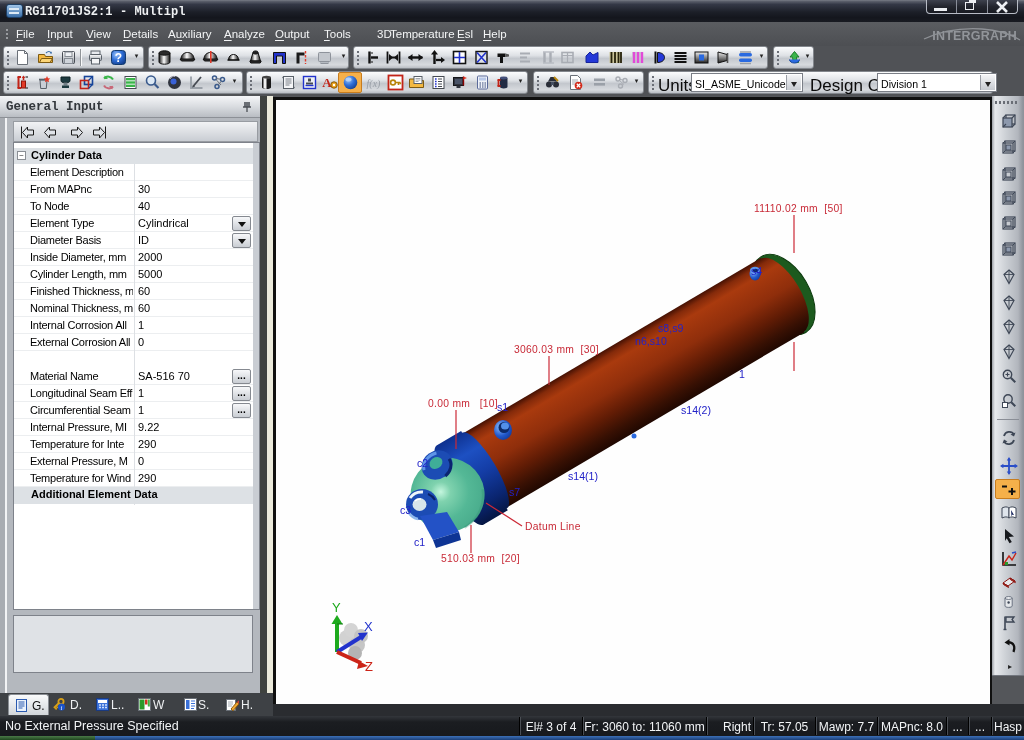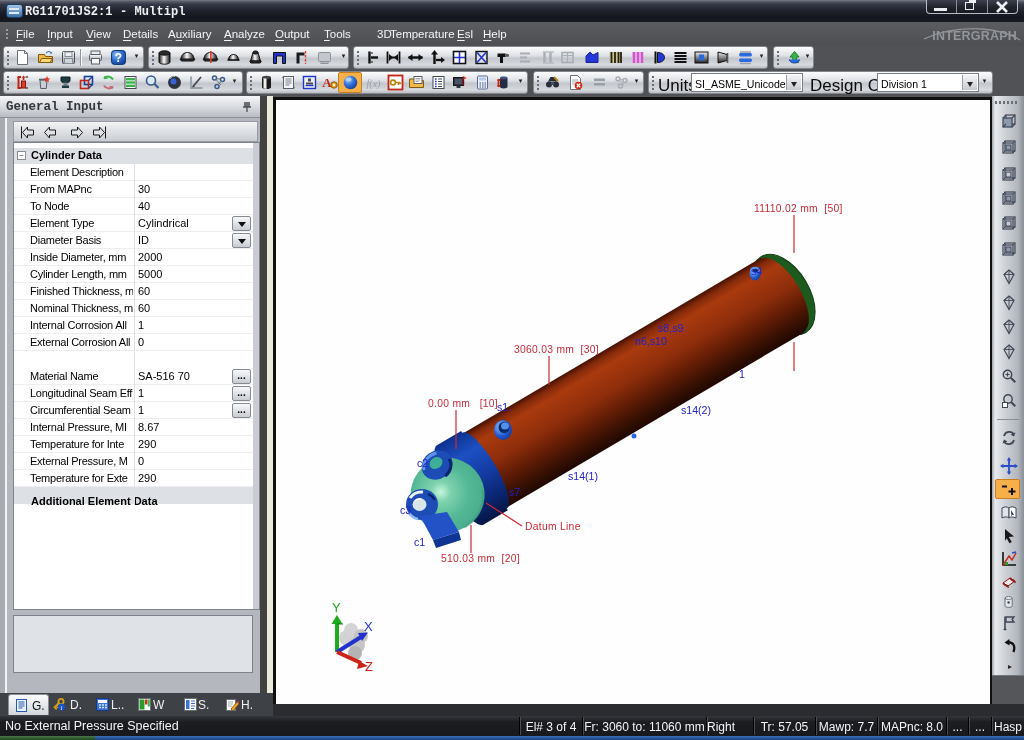--- a/index.html
+++ b/index.html
@@ -862,21 +862,21 @@
 <div class="ovf" style="left:517px;top:77px">▾</div>
 <div class="ovf" style="left:633px;top:77px">▾</div>
 <div class="ovf" style="left:981px;top:77px">▾</div>
 
 <span class="lbl" style="left:658px;top:76px;color:#0b0b0b">Units:</span>
 <div class="combo" style="left:691px;top:73px;width:112px">
     <span class="txt">SI_ASME_Unicode</span>
     <div class="btn"></div>
   </div>
 <span class="lbl" style="left:810px;top:76px;color:#0b0b0b">Design Code:</span>
-<div class="combo" style="left:877px;top:73px;width:102px">
+<div class="combo" style="left:877px;top:73px;width:120px">
     <span class="txt">Division 1</span>
     <div class="btn"></div>
   </div>
 
 <div class="abs" id="leftpanel"></div>
 <div class="abs" id="lpedge"></div>
 <div class="abs" id="gihead">
     <span class="t">General Input</span>
     <svg style="position:absolute;right:8px;top:5px" width="10" height="12" viewBox="0 0 10 12">
       <path d="M2 1h6v5H2z" fill="#6a6e74"></path>
@@ -952,36 +952,36 @@
 <div class="grow" style="top:242px">
       <span class="c1">Longitudinal Seam Eff</span>
       <span class="c2">1</span>
     </div>
 <div class="grow" style="top:259px">
       <span class="c1">Circumferential Seam</span>
       <span class="c2">1</span>
     </div>
 <div class="grow" style="top:276px">
       <span class="c1">Internal Pressure,  MI</span>
-      <span class="c2">8.67</span>
+      <span class="c2">9.22</span>
     </div>
 <div class="grow" style="top:293px">
       <span class="c1">Temperature for Inte</span>
       <span class="c2">290</span>
     </div>
 <div class="grow" style="top:310px">
       <span class="c1">External Pressure,  M</span>
       <span class="c2">0</span>
     </div>
 <div class="grow" style="top:327px">
-      <span class="c1">Temperature for Exte</span>
+      <span class="c1">Temperature for Wind</span>
       <span class="c2">290</span>
     </div>
 <div class="ghdr" style="top:344px;height:17px">
-      <span style="position:absolute;left:17px;top:8px">Additional Element Data</span>
+      <span style="position:absolute;left:17px;top:1px">Additional Element Data</span>
     </div>
 <div class="gvline"></div>
 <div class="dbtn" style="top:73px"></div>
 <div class="dbtn" style="top:90px"></div>
 <div class="ebtn" style="top:226px">...</div>
 <div class="ebtn" style="top:243px">...</div>
 <div class="ebtn" style="top:260px">...</div>
 </div>
 <div class="abs" id="gridsb"></div>
 <div class="abs" id="descbox"></div>
@@ -1272,21 +1272,21 @@
         </svg>
       </div>
       <span style="position:absolute;left:15px;top:4px">H.</span>
     </div>
 </div>
 
 <div class="abs" id="statusbar">
   <span class="msg">No External Pressure Specified</span>
   <div class="seg" style="left:519px;width:63px">El# 3 of 4</div>
   <div class="seg" style="left:582px;width:124px">Fr: 3060 to: 11060 mm</div>
-  <div class="seg" style="left:706px;width:27px">Right</div>
+  <div class="seg" style="left:706px;width:61px">Right</div>
   <div class="seg" style="left:753px;width:62px">Tr: 57.05</div>
   <div class="seg" style="left:815px;width:62px">Mawp: 7.7</div>
   <div class="seg" style="left:877px;width:69px">MAPnc: 8.0</div>
   <div class="seg" style="left:946px;width:22px">...</div>
   <div class="seg" style="left:968px;width:23px">...</div>
   <div class="seg" style="left:991px;width:33px">Hasp</div>
 </div>
 <div class="abs" id="bottomstrip"></div>
 <div class="abs" id="bottomgreen"></div>
 

